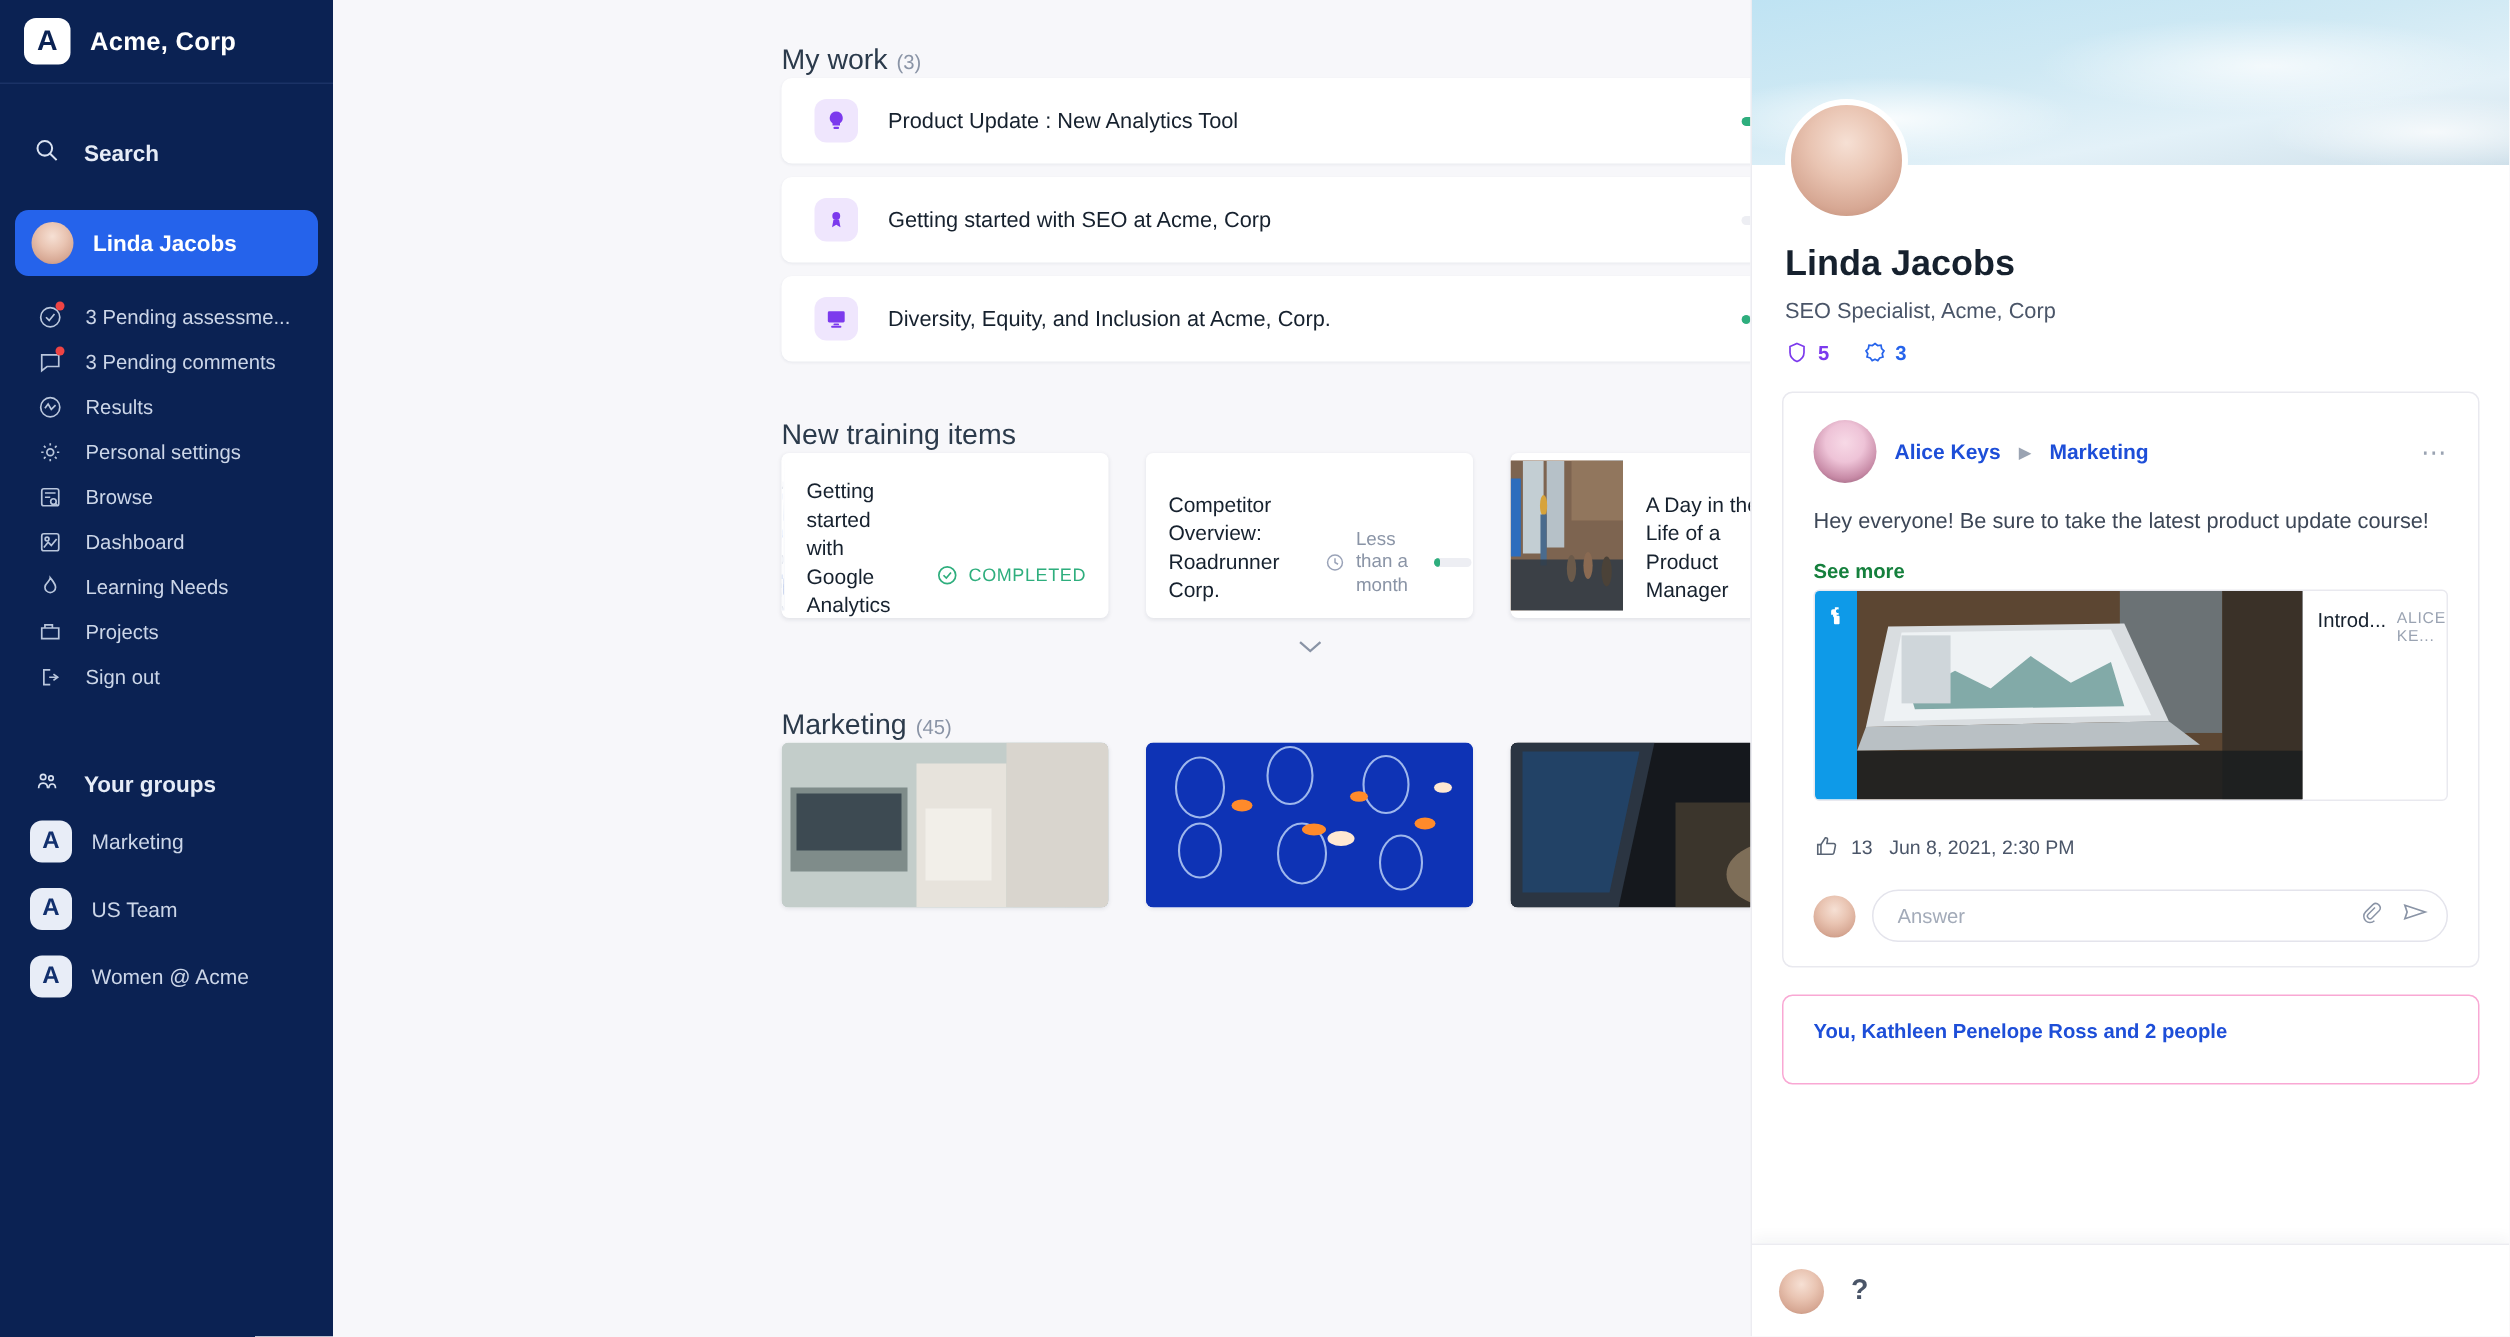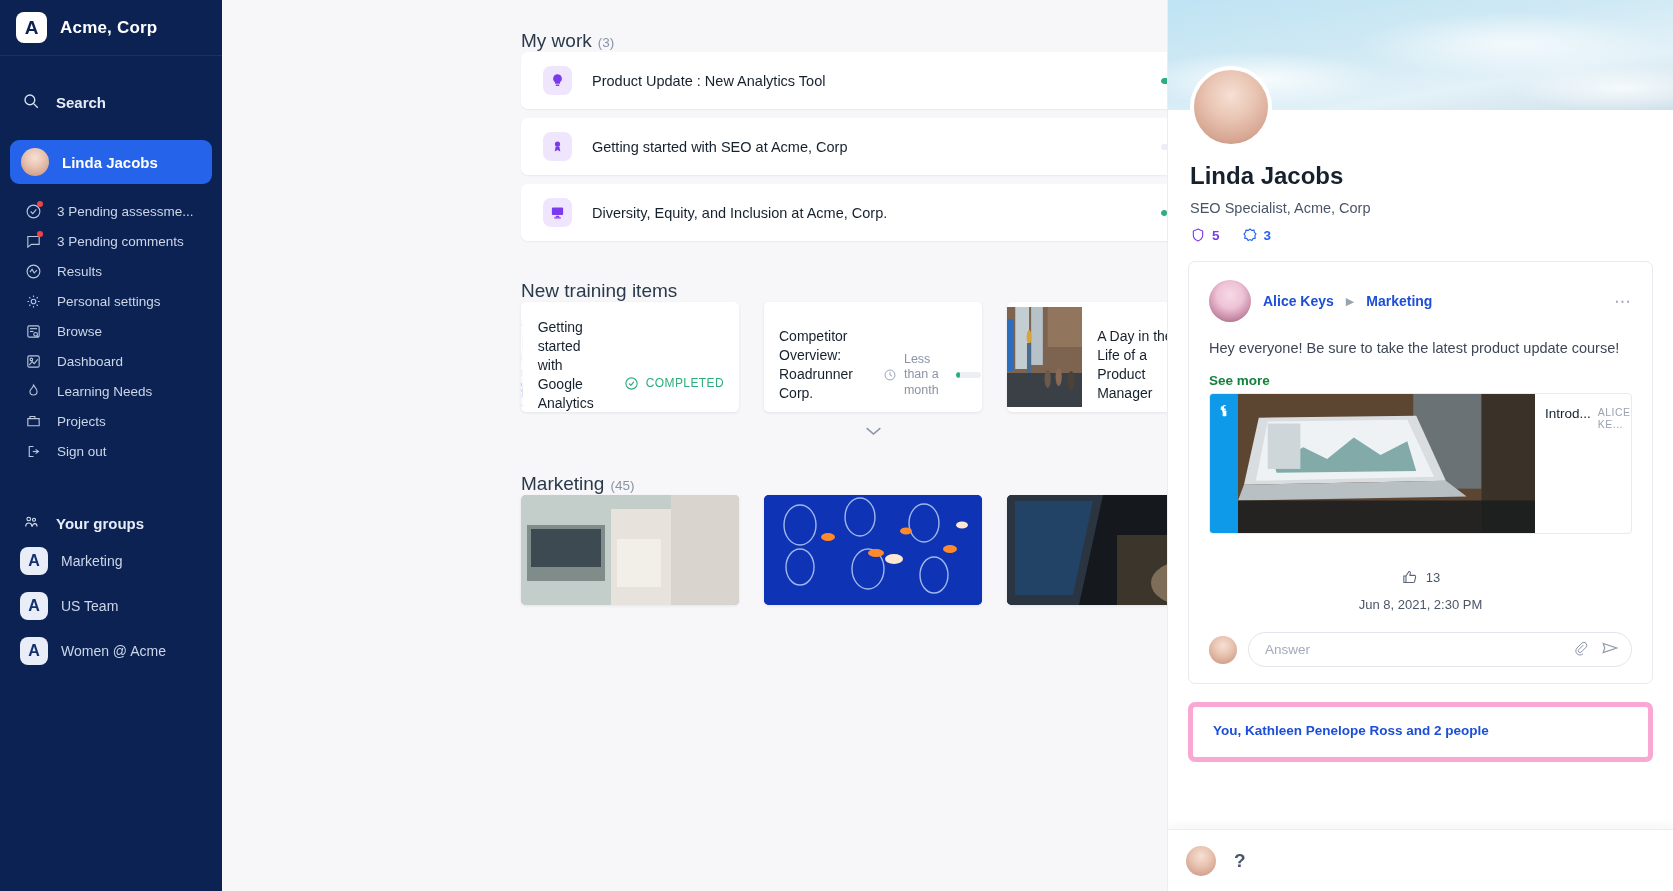--- a/index.html
+++ b/index.html
@@ -163,38 +163,38 @@
     display: flex; overflow: hidden; height: 141px; background: #fff;
   }
   .embed-bar { width: 28px; background: #0e9ae8; flex: 0 0 28px; display:flex; justify-content:center; padding-top:9px;}
   .embed-img { flex: 1 1 auto; position: relative; overflow:hidden; background:#4b3a30;}
   .embed-meta { width: 96px; flex: 0 0 96px; padding: 12px 10px; display: flex; flex-direction: row; gap: 7px; }
   .embed-title { font-size: 13.5px; color: #16212e; }
   .embed-author { font-size: 10.5px; color: #9aa3b2; letter-spacing: .5px; }
   .embed-desc { font-size: 12px; color: #3d4757; line-height: 1.35; }
   .embed-status { display: flex; align-items: center; gap: 5px; color: #2eae7d; font-size: 10.5px; letter-spacing: .3px; margin-top:auto;}
 
-  .post-foot { display: flex; align-items: center; gap: 11px; margin-top: 35px; flex-direction: column; }
+  .post-foot { display: flex; align-items: center; gap: 11px; margin-top: 22px; }
   .likes { display: flex; align-items: center; gap: 8px; color: #4a5568; font-size: 13px; cursor: pointer; }
   .post-time { color: #4a5568; font-size: 13px; }
 
   .answer-row { display: flex; align-items: center; gap: 11px; margin-top: 20px; }
   .answer-av { width: 28px; height: 28px; border-radius: 50%; overflow: hidden; flex: 0 0 28px; background:#f3d6cf;}
   .answer-box {
     flex: 1 1 auto; height: 35px; border: 1px solid #e4e4ec; border-radius: 18px;
     display: flex; align-items: center; padding: 0 12px 0 16px; gap: 12px;
   }
   .answer-box input {
     flex: 1 1 auto; border: none; outline: none; font-size: 13.5px;
     color: #3d4757; font-family: "Liberation Sans", sans-serif; background: transparent;
   }
   .answer-box input::placeholder { color: #a3abb9; }
 
   .next-post {
-    margin: 18px 20px 0 20px; border: 5px solid #f9a8d4; border-radius: 7px;
+    margin: 18px 20px 0 20px; border: 1px solid #f9a8d4; border-radius: 7px;
     padding: 16px 20px; background: #fff; height: 60px; overflow: hidden;
   }
   .next-post-text { color: #1d4ed8; font-weight: 700; font-size: 13.5px; }
 
   .composer {
     position: absolute; left: 0; right: 0; bottom: 0; height: 62px;
     background: #fff; border-top: 1px solid #ececf1;
     display: flex; align-items: center; gap: 12px; padding: 0 18px;
     box-shadow: 0 -3px 10px rgba(20,30,60,.05);
   }

